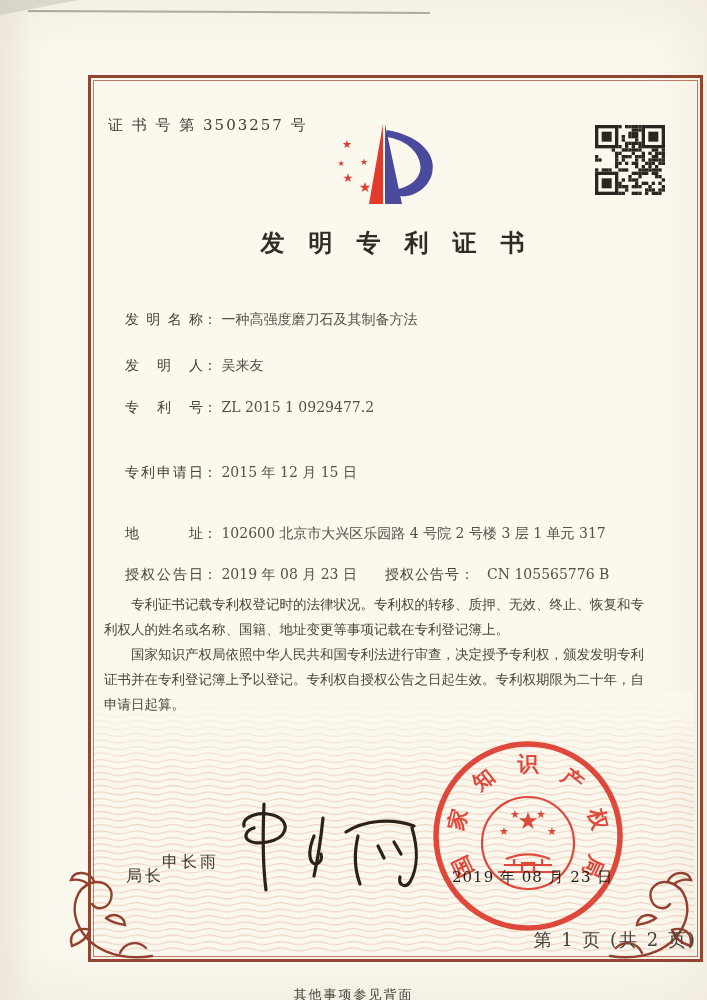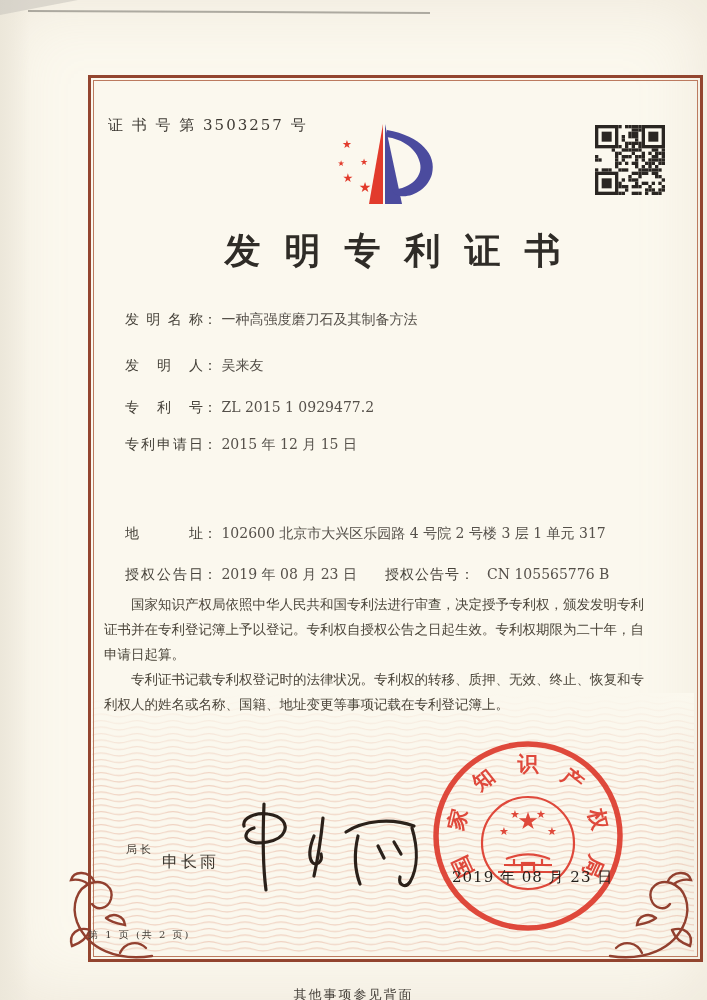--- a/index.html
+++ b/index.html
@@ -20,45 +20,45 @@
   .guilloche{position:absolute;left:92px;top:693px;z-index:1;}
   .guilloche-fade{position:absolute;left:92px;top:693px;width:602px;height:90px;z-index:1;
         background:linear-gradient(#fbf8ee,rgba(251,248,238,0));}
 
   .cert-no{position:absolute;left:108px;top:116px;font-size:15px;letter-spacing:2px;color:#3e3a34;z-index:4;}
 
   .logo{position:absolute;left:331px;top:118px;z-index:4;}
   .qr{position:absolute;left:595px;top:125px;z-index:4;}
 
   .title{position:absolute;left:88px;top:227px;width:609px;text-align:center;
-        font-size:36px;font-weight:600;color:#2f2c27;letter-spacing:24px;text-indent:24px;z-index:4;}
+        font-size:24px;font-weight:600;color:#2f2c27;letter-spacing:24px;text-indent:24px;z-index:4;}
 
   .row{position:absolute;left:125px;width:540px;font-size:14px;color:#514b42;z-index:4;white-space:nowrap;}
   .flabel{display:inline-block;width:78px;text-align:justify;text-align-last:justify;color:#46423a;vertical-align:top;}
   .colon{color:#46423a;}
   .fvalue{color:#55504a;}
   .glabel2{position:absolute;left:260px;top:0;color:#46423a;letter-spacing:1px;}
   .gvalue2{position:absolute;left:362px;top:0;}
 
   .legal{position:absolute;left:104px;top:592px;width:540px;font-size:13.5px;line-height:25px;
         color:#4b453a;text-align:justify;z-index:4;}
   .legal p{margin:0;text-indent:2em;}
 
-  .sig-title{position:absolute;left:126px;top:842px;font-size:11px;letter-spacing:3px;color:#3c372f;z-index:4;}
+  .sig-title{position:absolute;left:126px;top:866px;font-size:16px;letter-spacing:3px;color:#3c372f;z-index:4;}
   .sig-name{position:absolute;left:126px;top:852px;font-size:16px;letter-spacing:3px;color:#3c372f;z-index:4;margin-left:36px;}
   .sig-svg{position:absolute;left:226px;top:798px;z-index:4;}
 
   .seal-svg{position:absolute;left:428px;top:733px;z-index:4;opacity:.92;}
   .seal-char{font-size:21px;font-weight:700;fill:#dd3b2d;text-anchor:middle;font-family:"DejaVu Serif","Liberation Serif",serif;}
   .seal-date{position:absolute;left:452px;top:868px;width:170px;font-size:15px;color:#221e1a;letter-spacing:1px;z-index:5;white-space:nowrap;}
 
   .ornament{position:absolute;z-index:3;}
   .ornament.flip{transform:scaleX(-1);}
 
-  .page-info{position:absolute;left:88px;top:928px;width:609px;text-align:left;font-size:10px;color:#45403a;z-index:4;letter-spacing:2px;}
+  .page-info{position:absolute;left:88px;top:928px;width:609px;text-align:right;font-size:18px;color:#45403a;z-index:4;letter-spacing:2px;}
   .back-note{position:absolute;left:0;top:966px;width:707px;text-align:center;font-size:13px;color:#45403a;z-index:4;letter-spacing:2px;margin-top:20px;}
 </style>
 </head>
 <body>
 
 <div class="page">
 
   <div class="edge-left"></div>
   <div class="corner-curl"></div>
   <div class="scan-top"></div>
@@ -275,38 +275,38 @@
     <span class="fvalue">一种高强度磨刀石及其制备方法</span>
   </div>
   <div class="row" style="top:357px">
     <span class="flabel">发明人</span><span class="colon">：</span>
     <span class="fvalue">吴来友</span>
   </div>
   <div class="row" style="top:399px">
     <span class="flabel">专利号</span><span class="colon">：</span>
     <span class="fvalue">ZL 2015 1 0929477.2</span>
   </div>
-  <div class="row" style="top:436px">
+  <div class="row" style="top:464px">
     <span class="flabel">专利申请日</span><span class="colon">：</span>
     <span class="fvalue">2015 年 12 月 15 日</span>
   </div>
   <div class="row" style="top:525px">
     <span class="flabel">地址</span><span class="colon">：</span>
     <span class="fvalue">102600 北京市大兴区乐园路 4 号院 2 号楼 3 层 1 单元 317</span>
   </div>
   <div class="row" style="top:566px">
     <span class="flabel">授权公告日</span><span class="colon">：</span>
     <span class="fvalue">2019 年 08 月 23 日</span>
     <span class="glabel2"><span>授权公告号</span><span>：</span></span>
     <span class="gvalue2 fvalue">CN 105565776 B</span>
   </div>
 
   <div class="legal">
+    <p>专利证书记载专利权登记时的法律状况。专利权的转移、质押、无效、终止、恢复和专利权人的姓名或名称、国籍、地址变更等事项记载在专利登记簿上。</p>
     <p>国家知识产权局依照中华人民共和国专利法进行审查，决定授予专利权，颁发发明专利证书并在专利登记簿上予以登记。专利权自授权公告之日起生效。专利权期限为二十年，自申请日起算。</p>
-    <p>专利证书记载专利权登记时的法律状况。专利权的转移、质押、无效、终止、恢复和专利权人的姓名或名称、国籍、地址变更等事项记载在专利登记簿上。</p>
   </div>
 
   <div class="sig-title">局长</div>
   <div class="sig-name">申长雨</div>
   <svg class="sig-svg" width="205" height="95" viewBox="0 0 205 95">
     <g stroke="#2b211a" stroke-width="3.2" fill="none" stroke-linecap="round">
       <path d="M38 6 C37 30 36 62 40 92"></path>
       <path d="M18 28 C16 20 30 14 42 16 C56 18 62 26 58 34 C54 44 30 48 22 42 C18 39 20 32 28 30"></path>
       <path d="M88 38 C84 48 82 58 86 64 C90 69 97 64 95 56"></path>
       <path d="M97 20 C95 40 92 60 88 78"></path>

